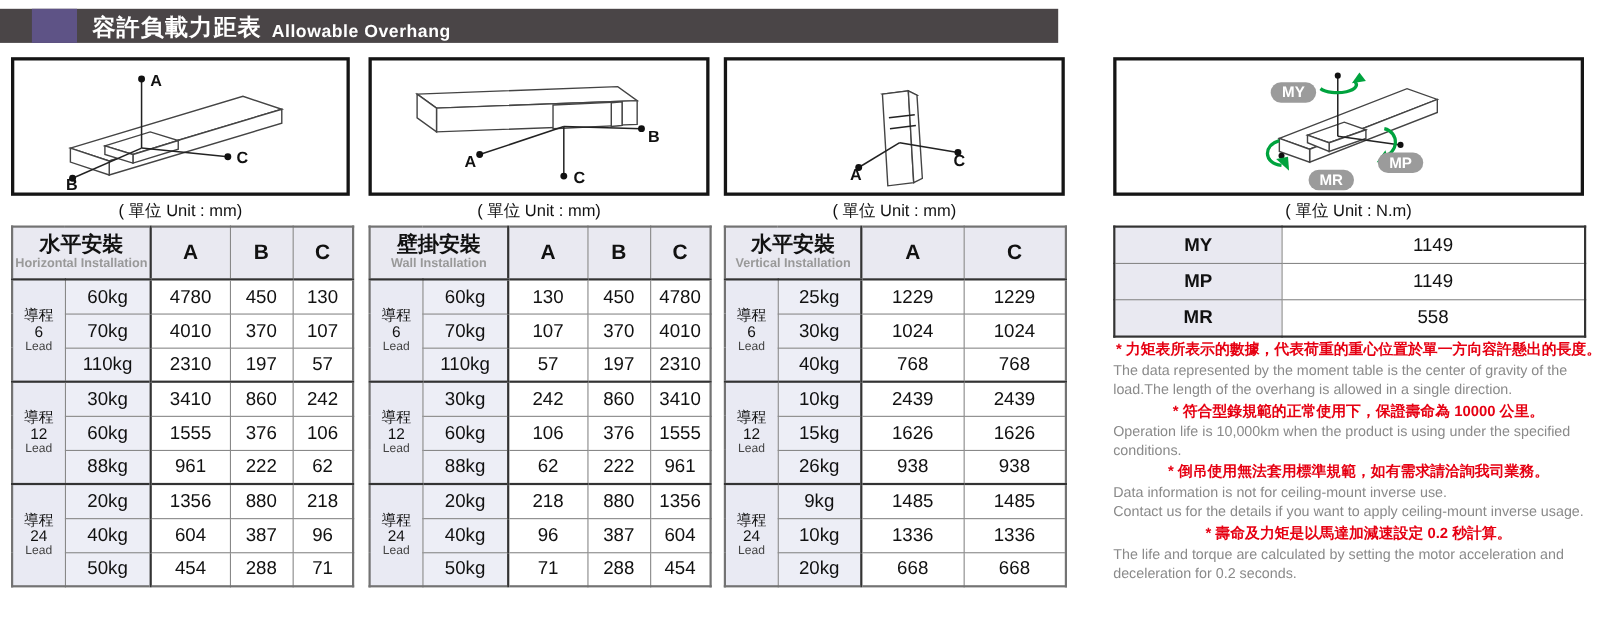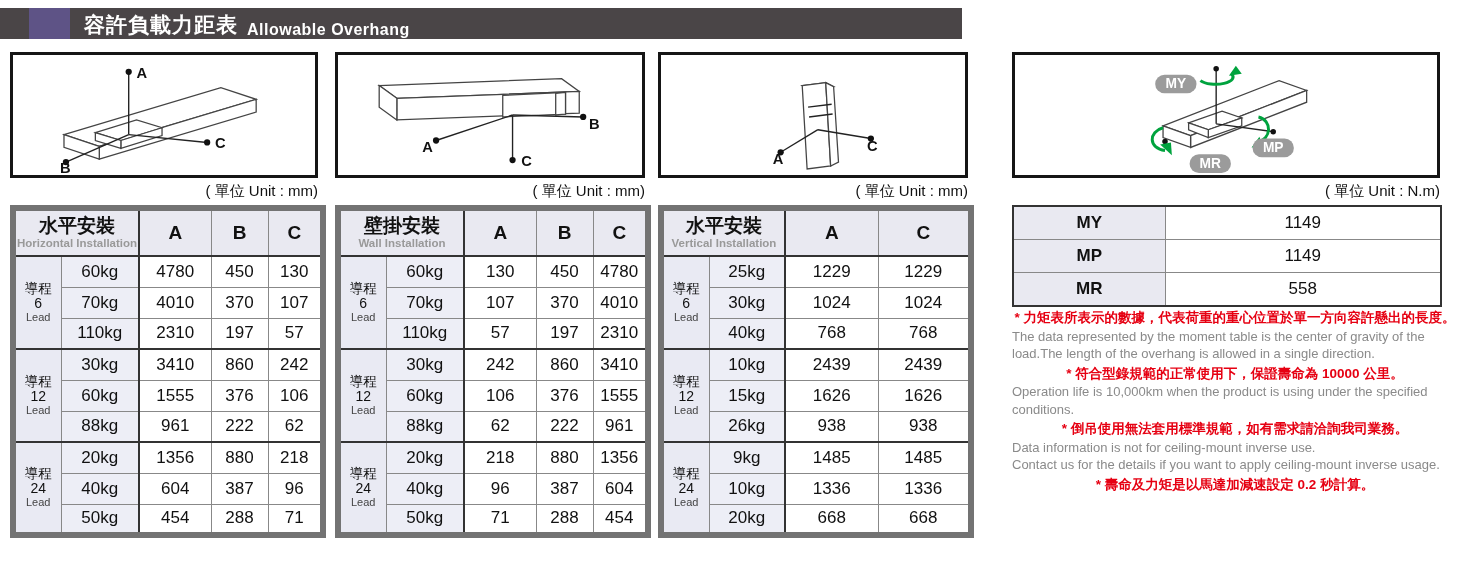--- a/index.html
+++ b/index.html
@@ -14,29 +14,29 @@
   .accent-block { width:41px; height:31px; background:#5e5386; margin-left:29px; flex:0 0 auto; }
   .hdr-zh { color:#fff; font-size:21px; font-weight:bold; margin-left:14px; letter-spacing:1px; white-space:nowrap; }
   .hdr-en { color:#fff; font-size:16px; font-weight:bold; margin-left:9px; white-space:nowrap; letter-spacing:.5px;margin-top:48px; }
   
   .dbox { position:absolute; top:52px; height:126px; border:3px solid #151515; background:#fff; box-sizing:border-box; }
   .dbox svg { display:block; width:100%; height:100%; }
   .box1 { left:10px;  width:308px; }
   .box2 { left:335px; width:310px; }
   .box3 { left:658px; width:310px; }
   .boxR { left:1012px; width:428px; }
-  .unit-label { position:absolute; top:182px; font-size:15px; color:#111; text-align:right; }
+  .unit-label { position:absolute; top:182px; font-size:15px; color:#111; text-align:center; }
   .u1 { left:10px;  width:308px; }
   .u2 { left:335px; width:310px; }
   .u3 { left:658px; width:310px; }
   .uR { left:1012px; width:428px; }
   
   .ovhost { position:absolute; top:205px; }
   .t1 { left:10px; } .t2 { left:335px; } .t3 { left:658px; }
-  table.ov { border-collapse:collapse; border:6px solid #737373; table-layout:fixed; }
+  table.ov { border-collapse:collapse; border:2px solid #737373; table-layout:fixed; }
   table.ov th, table.ov td { border:1px solid #888; padding:0; text-align:center; vertical-align:middle; box-sizing:border-box; }
   table.ov tr:first-child th { border-bottom:2px solid #333; }
   .name-cell { background:#e9e9f1; height:48px; }
   .nm-zh { font-size:19px; font-weight:bold; line-height:1.1; }
   .nm-en { font-size:11.5px; color:#999; line-height:1.2; }
   .col-h { background:#e9e9f1; font-size:19px; font-weight:bold; }
   .thick-l { border-left:2px solid #333 !important; }
   tr.group-start td { border-top:2px solid #333; }
   .lead-cell { background:#e9eaf3; }
   .ld-zh { font-size:13.5px; font-weight:normal; line-height:1.05; }
@@ -452,15 +452,16 @@
 
   <div class="notes">
       <div class="note-zh">* 力矩表所表示的數據，代表荷重的重心位置於單一方向容許懸出的長度。</div>
       <div class="note-en">The data represented by the moment table is the center of gravity of the load.The length of the overhang is allowed in a single direction.</div>
       <div class="note-zh">* 符合型錄規範的正常使用下，保證壽命為 10000 公里。</div>
       <div class="note-en">Operation life is 10,000km when the product is using under the specified conditions.</div>
       <div class="note-zh">* 倒吊使用無法套用標準規範，如有需求請洽詢我司業務。</div>
       <div class="note-en">Data information is not for ceiling-mount inverse use.
 Contact us for the details if you want to apply ceiling-mount inverse usage.</div>
       <div class="note-zh">* 壽命及力矩是以馬達加減速設定 0.2 秒計算。</div>
+      <div class="note-en">The life and torque are calculated by setting the motor acceleration and deceleration for 0.2 seconds.</div>
     </div>
 
 </div>
 
 </body></html>

